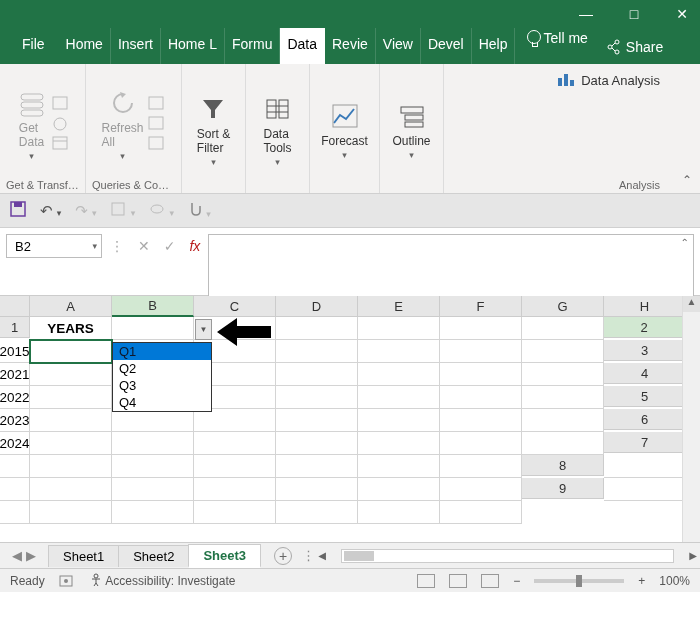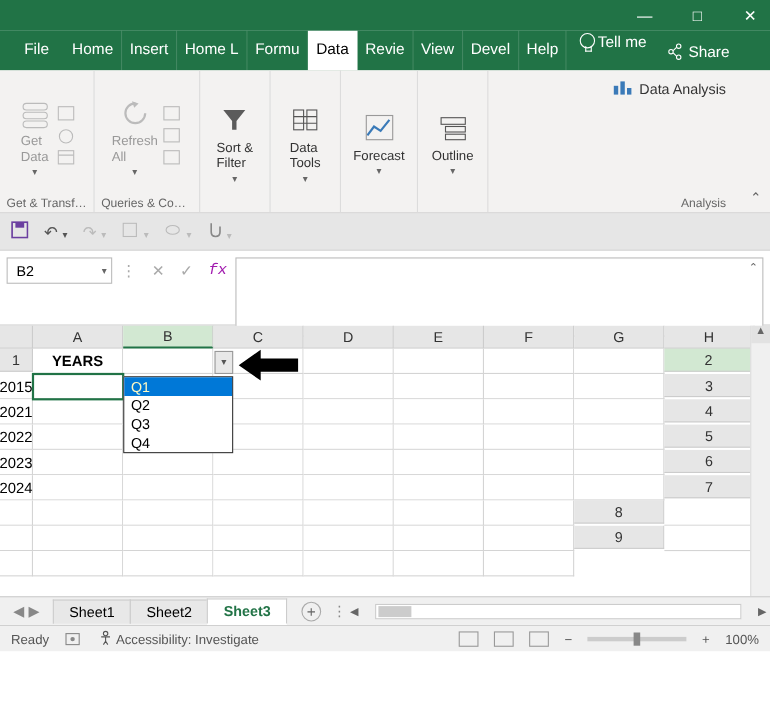--- a/index.html
+++ b/index.html
@@ -37,40 +37,40 @@
   .quickaccess { background: #e6e6e6; height: 34px; display: flex; align-items: center; padding-left: 10px; gap: 14px; border-bottom: 1px solid #d0d0d0; }
   .qa-btn { color: #555; font-size: 15px; cursor: pointer; }
   .qa-btn.purple { color: #6b3fa0; }
   .qa-btn.disabled { color: #bbb; }
 
   
   .formula-row { height: 68px; display: flex; align-items: flex-start; border-bottom: 1px solid #ccc; background: #fff; padding: 6px 6px 4px 6px; gap: 8px; }
   .namebox { width: 96px; height: 24px; border: 1px solid #bcbcbc; display: flex; align-items: center; padding-left: 8px; font-size: 13px; background: #fff; position: relative; }
   .namebox .dd { position: absolute; right: 4px; font-size: 9px; color: #666; }
   .fb-icons { display: flex; gap: 14px; color: #aaa; font-size: 14px; padding-top: 4px; }
-  .fx-label { font-style: italic; font-family: Liberation Mono, monospace; font-size: 14px; color: #a21caf; }
+  .fx-label { font-style: italic; font-family: Liberation Sans, sans-serif; font-size: 14px; color: #b91c1c; }
   .formula-input { flex: 1; height: 72px; border: 1px solid #bcbcbc; background: #fff; position: relative; }
   .formula-caret { position: absolute; right: 4px; top: 2px; font-size: 10px; color: #666; cursor:pointer; }
 
   
   .sheet-area { position: relative; height: 246px; overflow: hidden; }
   .grid-container { display: grid; grid-template-columns: 30px repeat(8, 82px); }
   .colhdr, .rowhdr, .corner { background: #e6e6e6; border-right: 1px solid #ccc; border-bottom: 1px solid #ccc; font-size: 13px; color: #333; display: flex; align-items: center; justify-content: center; height: 21px; }
   .colhdr.sel { background: #d2e8d2; border-bottom: 2px solid #217346; }
   .rowhdr.sel { background: #d2e8d2; border-right: 2px solid #217346; }
   .cell { border-right: 1px solid #d4d4d4; border-bottom: 1px solid #d4d4d4; font-size: 13.5px; height: 23px; display: flex; align-items: center; padding: 0 4px; background: #fff; }
   .cell.center { justify-content: center; }
   .cell.bold { font-weight: bold; }
   .cell.selected { outline: 2px solid #217346; outline-offset: -1px; position: relative; z-index: 2; }
   .dd-handle { position: absolute; width: 17px; height: 21px; background: #e8e8e8; border: 1px solid #999; display: flex; align-items: center; justify-content: center; font-size: 8px; color: #555; cursor: pointer; }
 
   
   .dropdown-list { position: absolute; background: #fff; border: 1px solid #333; font-size: 13px; z-index: 10; }
   .dropdown-list .opt { padding: 1px 6px; cursor: pointer; }
-  .dropdown-list .opt.hl { background: #0078d7; color: #fef9c3; }
+  .dropdown-list .opt.hl { background: #0078d7; color: #0f172a; }
 
   
   .big-arrow { position: absolute; z-index: 20; }
 
   
   .vscroll { position: absolute; right: 0; top: 0; width: 18px; height: 100%; background: #f0f0f0; border-left: 1px solid #ddd; }
   .vscroll .arrow { height: 16px; text-align: center; font-size: 10px; color: #666; background: #e2e2e2; cursor: pointer; }
 
   
   .tabs-row { height: 26px; background: #f0f0f0; border-top: 1px solid #ccc; display: flex; align-items: center; font-size: 13px; position: relative; }

